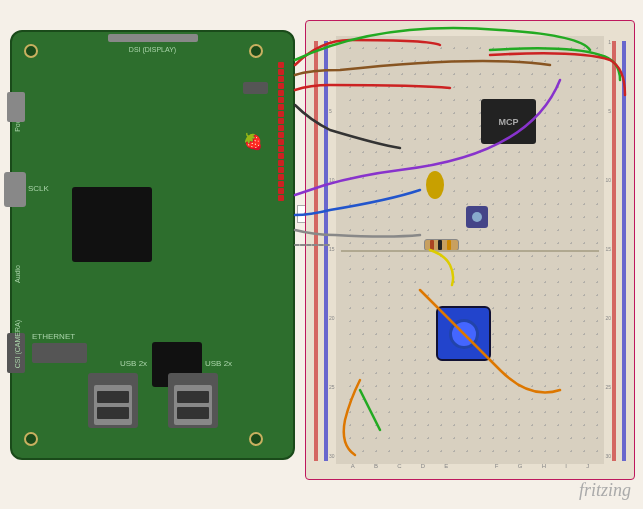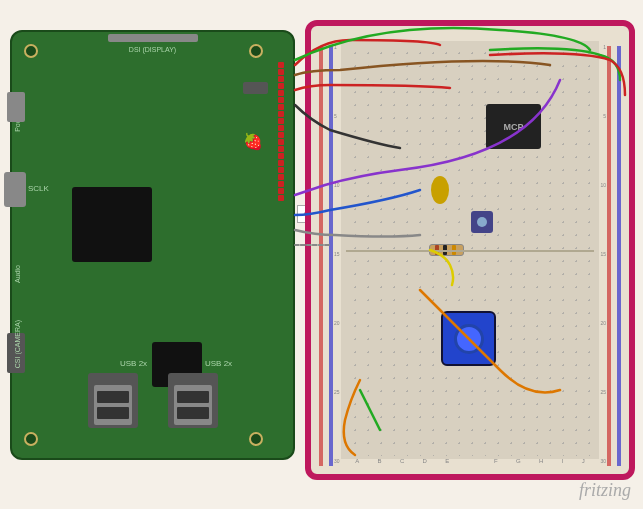--- a/index.html
+++ b/index.html
@@ -261,22 +261,22 @@
     }
 
     
     .breadboard {
       position: absolute;
       left: 305px;
       top: 20px;
       width: 330px;
       height: 460px;
       background: #e8e0d0;
-      border: 6px solid #be185d;
-      border-radius: 12px;
+      border: 1px solid #be185d;
+      border-radius: 4px;
     }
 
     
     .bb-rail-left-red {
       position: absolute;
       left: 8px;
       top: 20px;
       width: 4px;
       height: 420px;
       background: #cc3333;
@@ -552,20 +552,24 @@
 
     <div class="sd-slot"></div>
 
     <div class="rpi-logo" style="font-size:16px; color:#aad4aa;">🍓</div>
 
     <div class="camera-connector"></div>
     <div class="camera-label">CSI (CAMERA)</div>
 
     <div class="audio-label">Audio</div>
 
+    <div class="ethernet-area">
+      <div class="ethernet-label">ETHERNET</div>
+      <div class="ethernet-port"></div>
+    </div>
 
     <div class="usb-label usb-label-1">USB 2x</div>
     <div class="usb-label usb-label-2">USB 2x</div>
     <div class="usb-area">
       <div class="usb-port">
         <div class="usb-port-inner">
           <div class="usb-slot"></div>
           <div class="usb-slot"></div>
         </div>
       </div>

